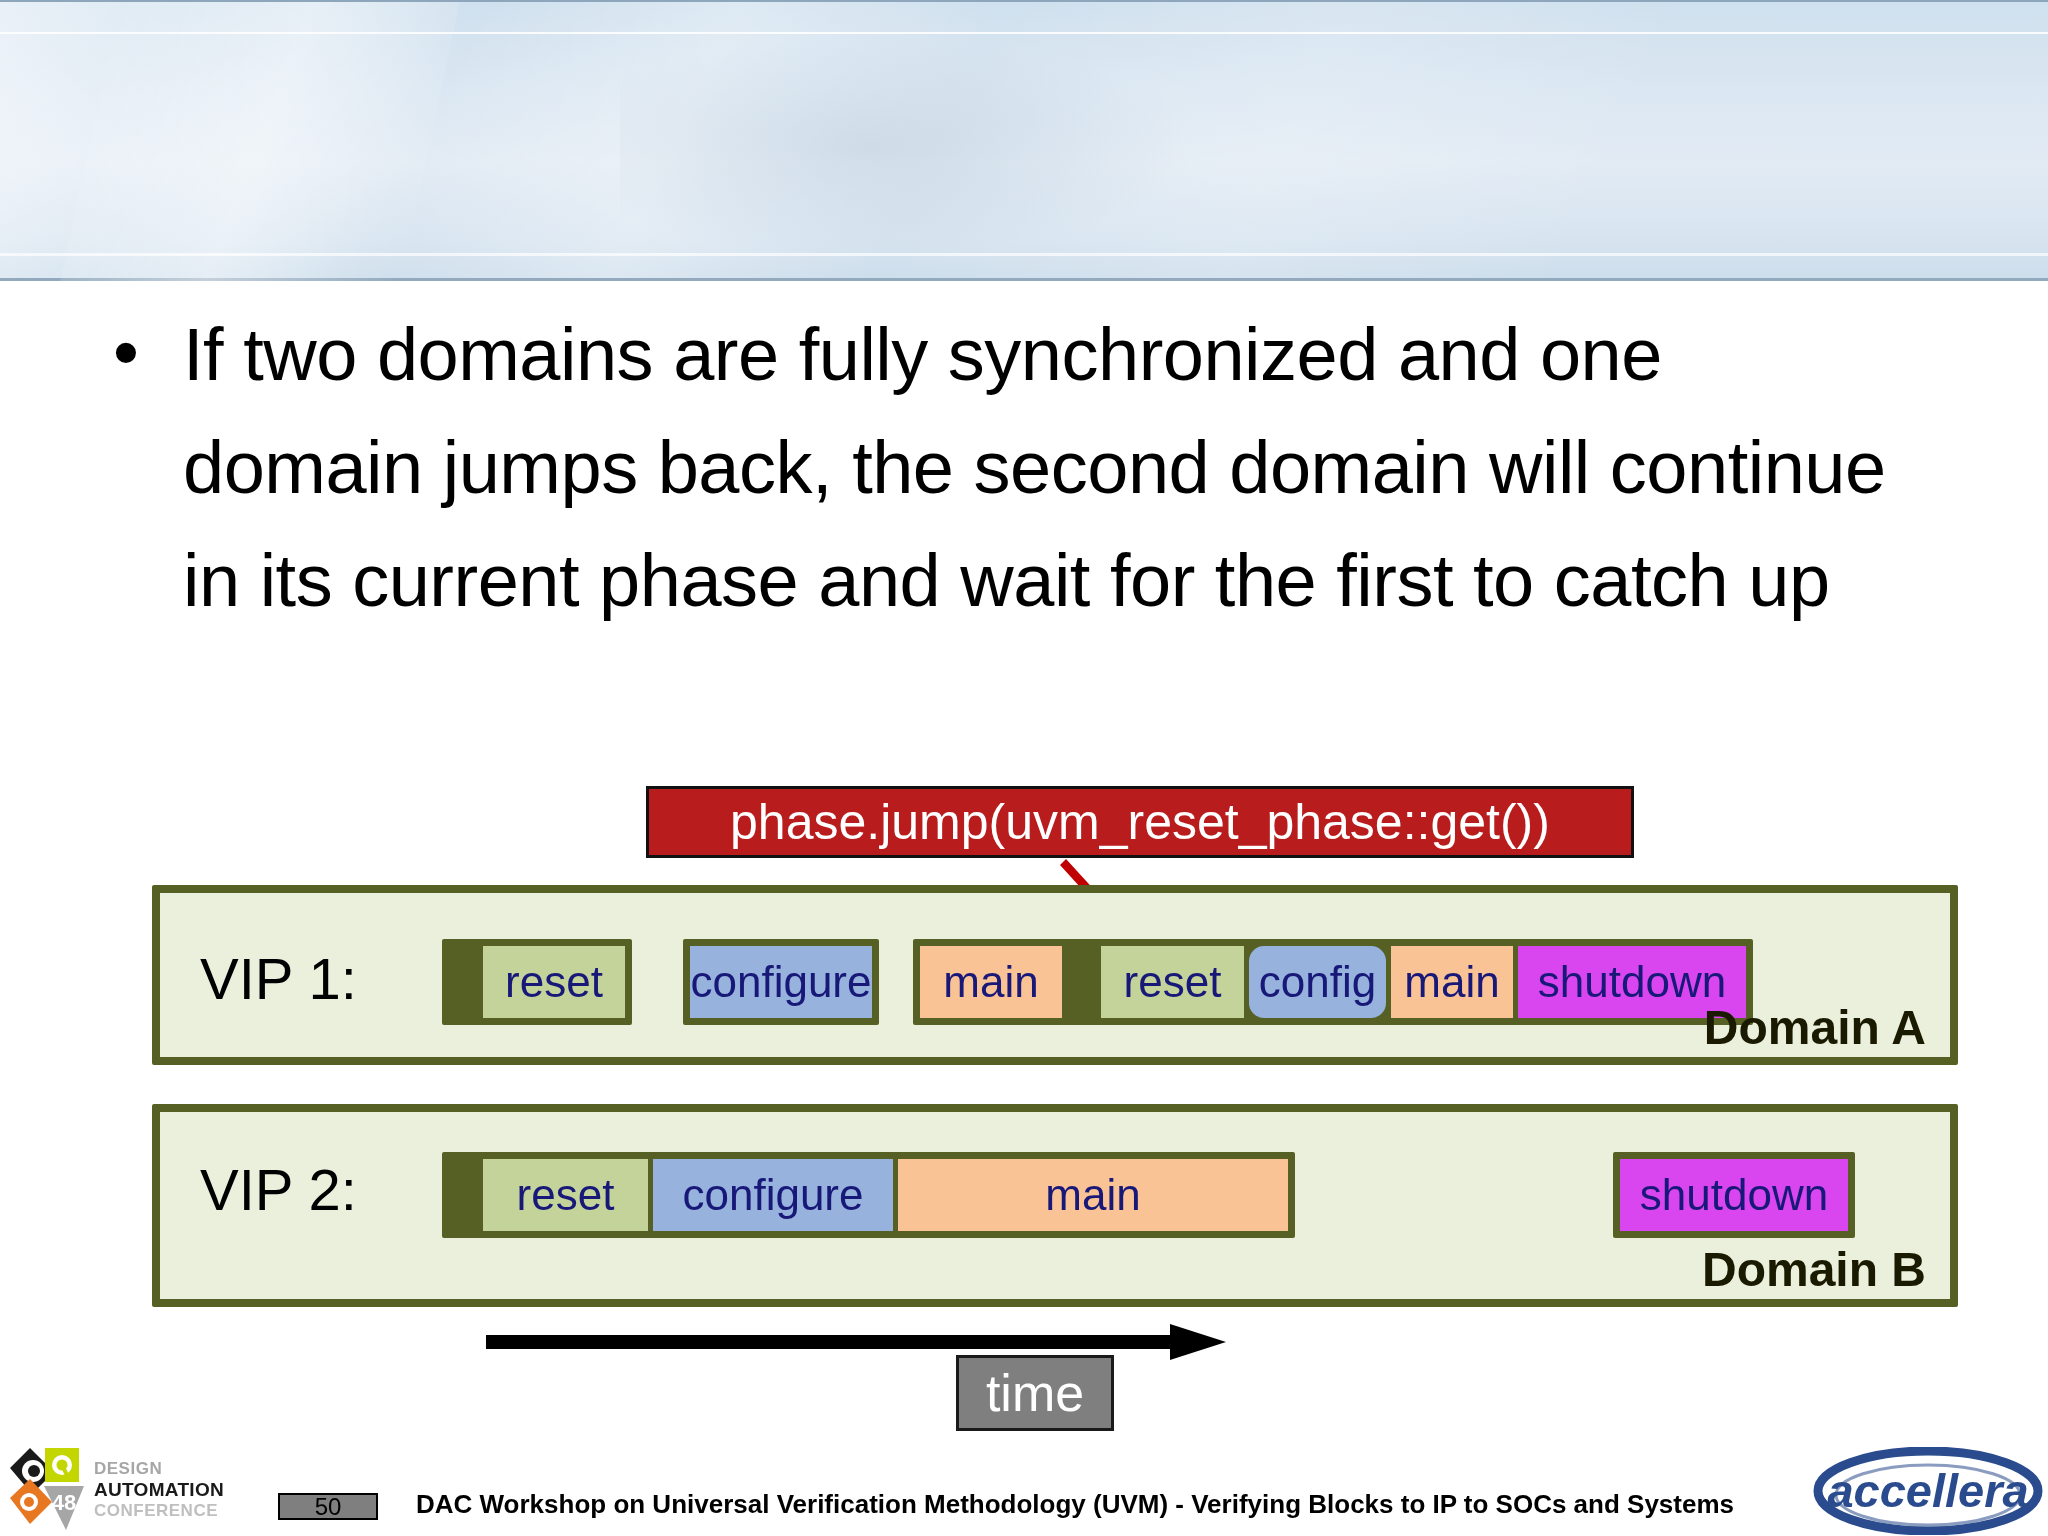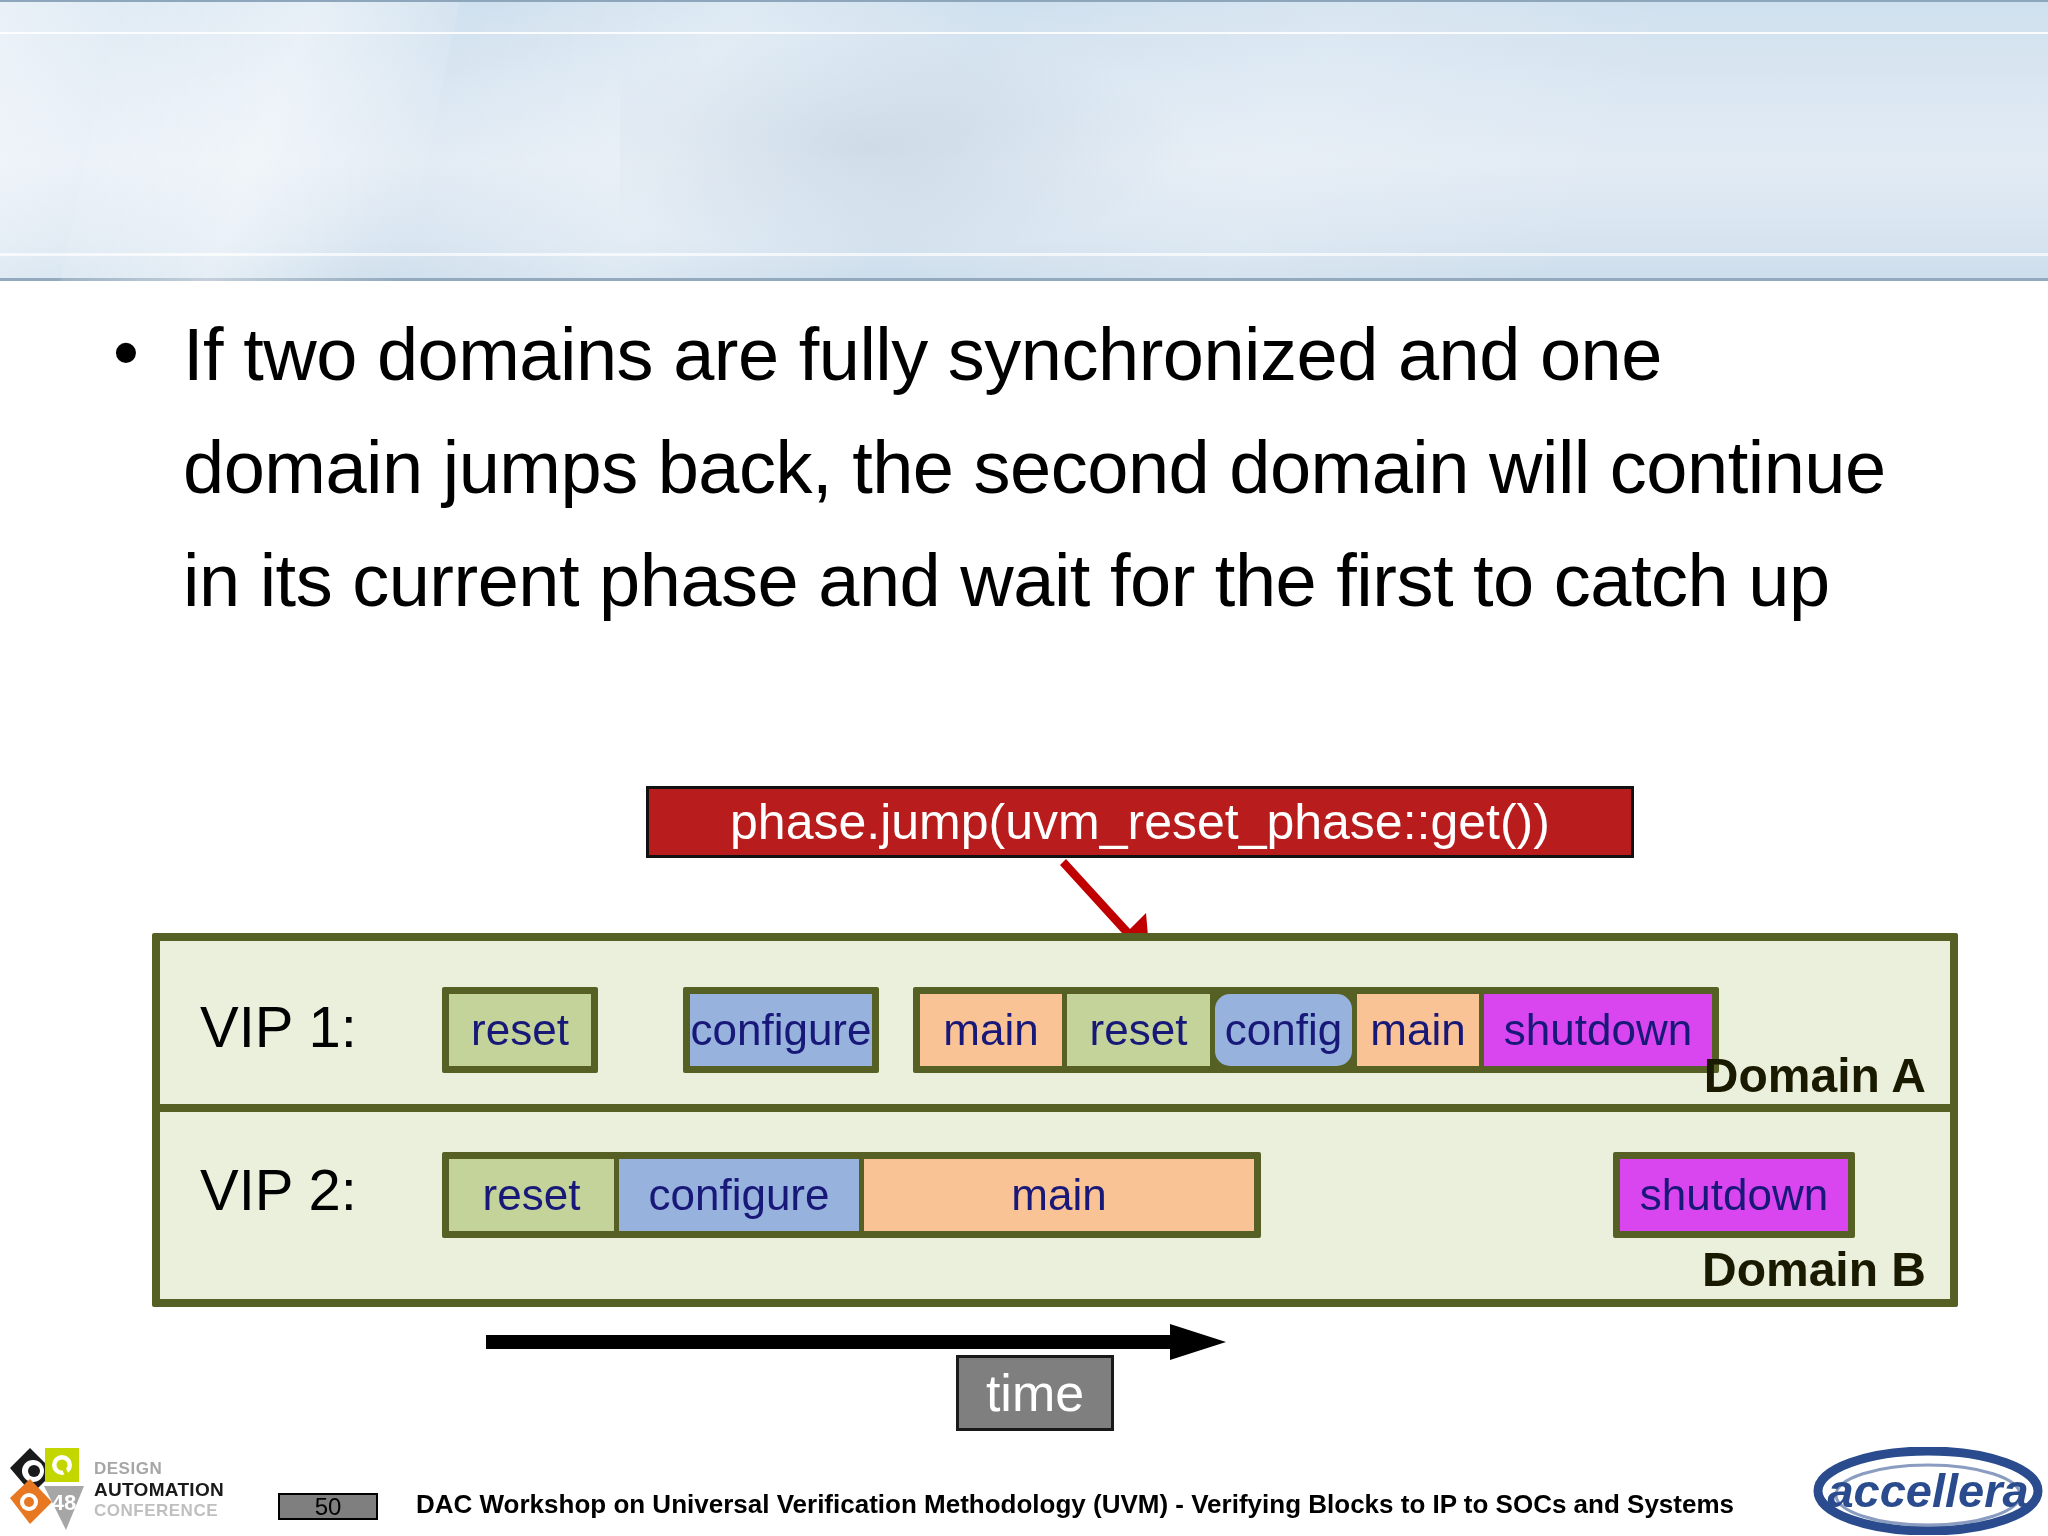--- a/index.html
+++ b/index.html
@@ -117,21 +117,21 @@
   }
 
   
   .domain-row {
     position: absolute;
     border: 8px solid #566024;
     background: #ebf0dd;
     box-sizing: border-box;
     border-radius: 2px;
   }
-  #domain-row-a { left: 152px; top: 933px;  width: 1806px; height: 180px; padding-left: 12px; }
+  #domain-row-a { left: 152px; top: 885px;  width: 1806px; height: 180px; padding-left: 12px; }
   #domain-row-b { left: 152px; top: 1104px; width: 1806px; height: 203px; }
 
   .vip-label {
     position: absolute;
     font-size: 58px;
     color: #000000;
     white-space: nowrap;
   }
   #vip1-label { left: 40px; top: 52px; }
   #vip2-label { left: 40px; top: 44px; }
@@ -156,21 +156,21 @@
     border-radius: 2px;
   }
   .seg {
     height: 72px;
     display: flex; align-items: center; justify-content: center;
     color: #181878;
     font-size: 44px;
     white-space: nowrap;
     box-sizing: border-box;
   }
-  .seg.c-green  { background: #c3d39a; }
+  .seg.c-green  { background: #c3d39a; margin-left: 34px; }
   .seg.c-blue   { background: #97b3dd; }
   .seg.c-orange { background: #fac396; }
   .seg.c-pink   { background: #d946ef; }
 
   
   #time-axis {
     position: absolute;
     left: 486px; top: 1322px;
     width: 740px; height: 40px;
   }

